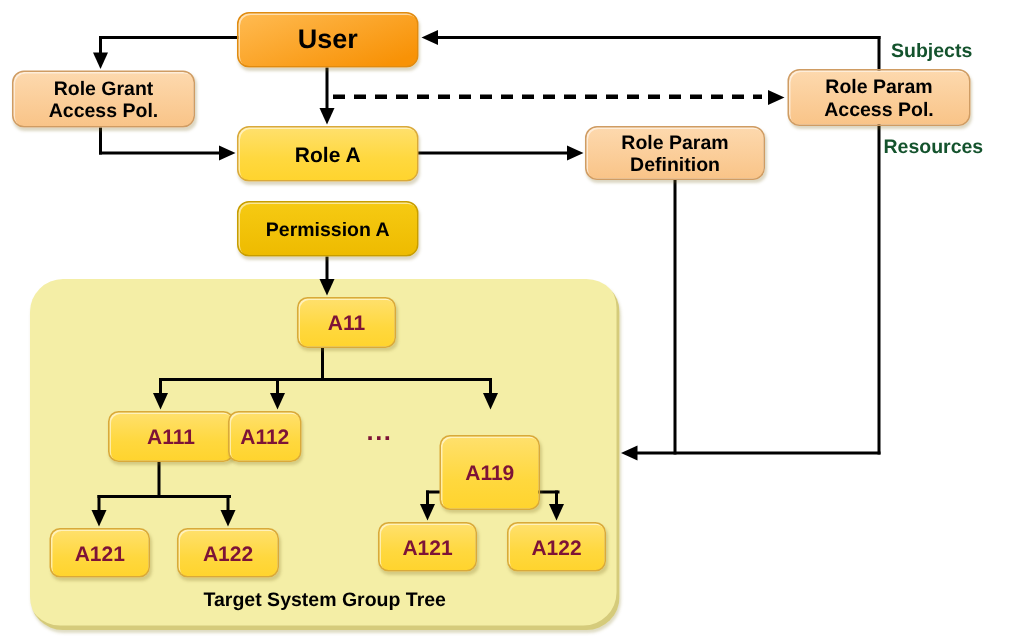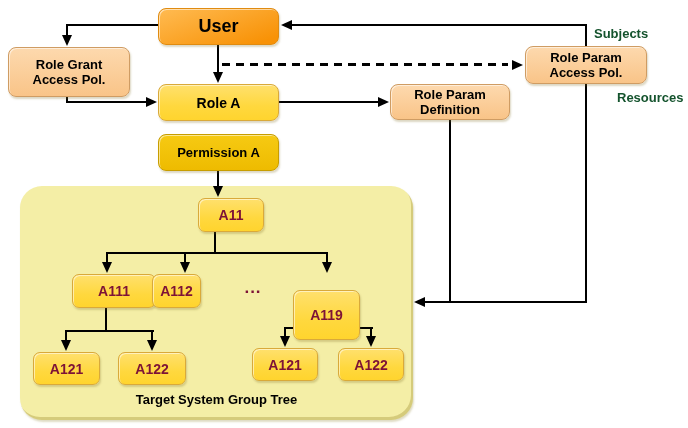--- a/index.html
+++ b/index.html
@@ -86,32 +86,32 @@
 
   <div class="vline" style="left:326px;top:308px;width:2px;height:21px"></div>
   <div class="hline" style="left:284px;top:327px;width:89px;height:2px"></div>
   <div class="vline" style="left:284px;top:327px;width:2px;height:11px"></div>
   <div class="arr-d" style="left:280px;top:336px"></div>
   <div class="vline" style="left:370px;top:327px;width:2px;height:11px"></div>
   <div class="arr-d" style="left:366px;top:336px"></div>
 
   <div class="node orange" style="left:158px;top:8px;width:121px;height:37px">User</div>
 
-  <div class="node peach" style="left:8px;top:47px;width:122px;height:50px">Role Grant Access Pol.</div>
+  <div class="node peach" style="left:8px;top:47px;width:122px;height:38px">Role Grant Access Pol.</div>
 
   <div class="node peach" style="left:525px;top:46px;width:122px;height:38px">Role Param Access Pol.</div>
 
   <div class="node peach" style="left:390px;top:84px;width:120px;height:36px">Role Param Definition</div>
 
   <div class="node yellow" style="left:158px;top:84px;width:121px;height:37px">Role A</div>
 
   <div class="node gold" style="left:158px;top:134px;width:121px;height:37px">Permission A</div>
 
   <div class="side-label" style="left:594px;top:26px">Subjects</div>
-  <div class="side-label" style="left:617px;top:90px">Resources</div>
+  <div class="side-label" style="left:589px;top:90px">Resources</div>
 
   <div class="node yellow tree-node" style="left:198px;top:198px;width:66px;height:34px">A11</div>
 
   <div class="node yellow tree-node" style="left:72px;top:274px;width:84px;height:34px">A111</div>
   <div class="node yellow tree-node" style="left:152px;top:274px;width:49px;height:34px">A112</div>
   <div id="tree-ellipsis">...</div>
   <div class="node yellow tree-node" style="left:293px;top:290px;width:67px;height:50px">A119</div>
 
   <div class="node yellow tree-node" style="left:33px;top:352px;width:67px;height:33px">A121</div>
   <div class="node yellow tree-node" style="left:118px;top:352px;width:68px;height:33px">A122</div>

